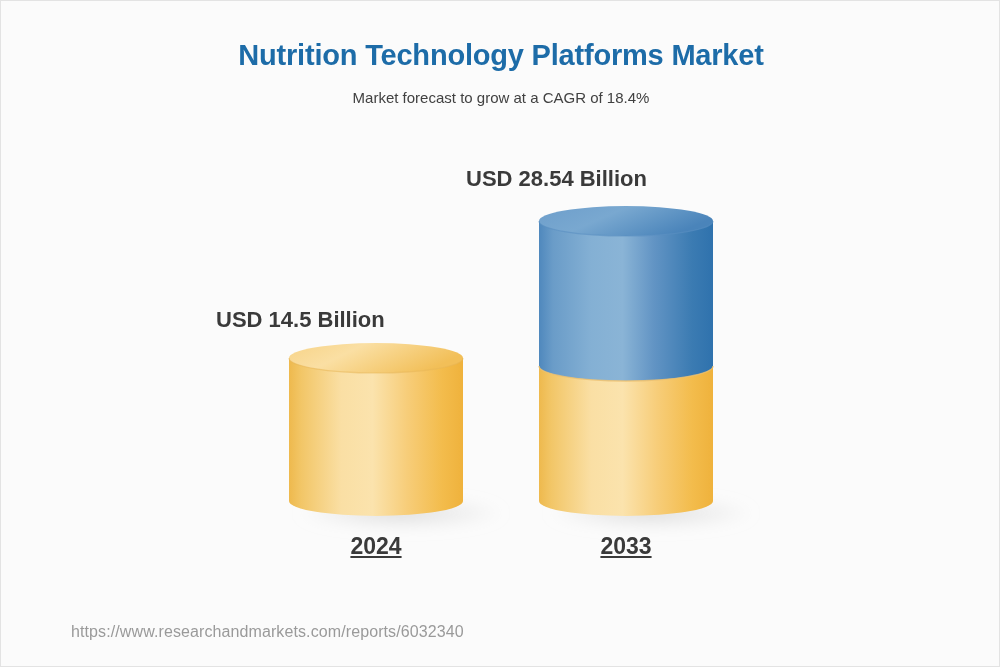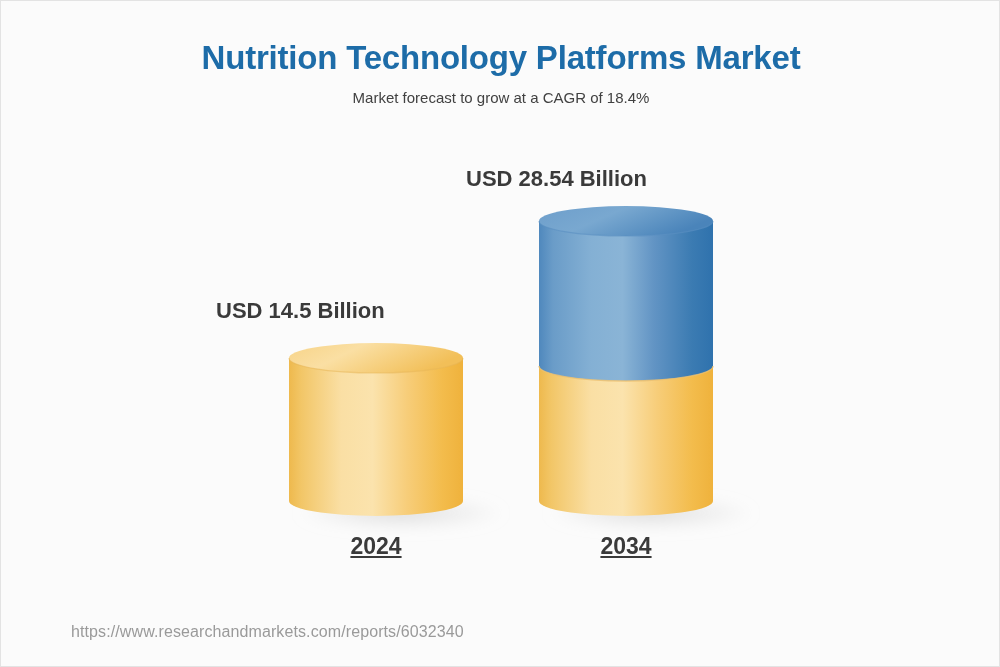--- a/index.html
+++ b/index.html
@@ -21,21 +21,21 @@
     overflow: hidden;
   }
 
   
   .title {
     position: absolute;
     left: 0;
     top: 38px;
     width: 1000px;
     text-align: center;
-    font-size: 33px;
+    font-size: 29px;
     font-weight: bold;
     color: #1d6ca8;
     letter-spacing: -0.2px;
   }
   .subtitle {
     position: absolute;
     left: 0;
     top: 88px;
     width: 1000px;
     text-align: center;
@@ -184,22 +184,22 @@
 
       <path d="M 538 220 L 538 365 A 87 15 0 0 0 712 365 L 712 220 Z" fill="url(#gradBlueBody)"></path>
 
       <path d="M 538 365 A 87 15 0 0 0 712 365" fill="none" stroke="#ecc070" stroke-opacity="0.8" stroke-width="1.4"></path>
 
       <ellipse cx="625" cy="220" rx="87" ry="15" fill="url(#gradBlueTop)"></ellipse>
       <path d="M 538 220 A 87 15 0 0 0 712 220" fill="none" stroke="#5a90c2" stroke-opacity="0.6" stroke-width="1.2"></path>
     </g>
   </svg>
 
-  <div class="value-label" style="left:215px; top:297px;">USD 14.5 Billion</div>
+  <div class="value-label" style="left:215px; top:306px;">USD 14.5 Billion</div>
   <div class="value-label" style="left:465px; top:165px;">USD 28.54 Billion</div>
 
   <div class="cat-label" style="left:215px; top:532px;">2024</div>
-  <div class="cat-label" style="left:465px; top:532px;">2034</div>
+  <div class="cat-label" style="left:465px; top:532px;">2033</div>
 
   <div class="source-url">https://www.researchandmarkets.com/reports/6032340</div>
 
 
 </div>
 
 </body></html>

